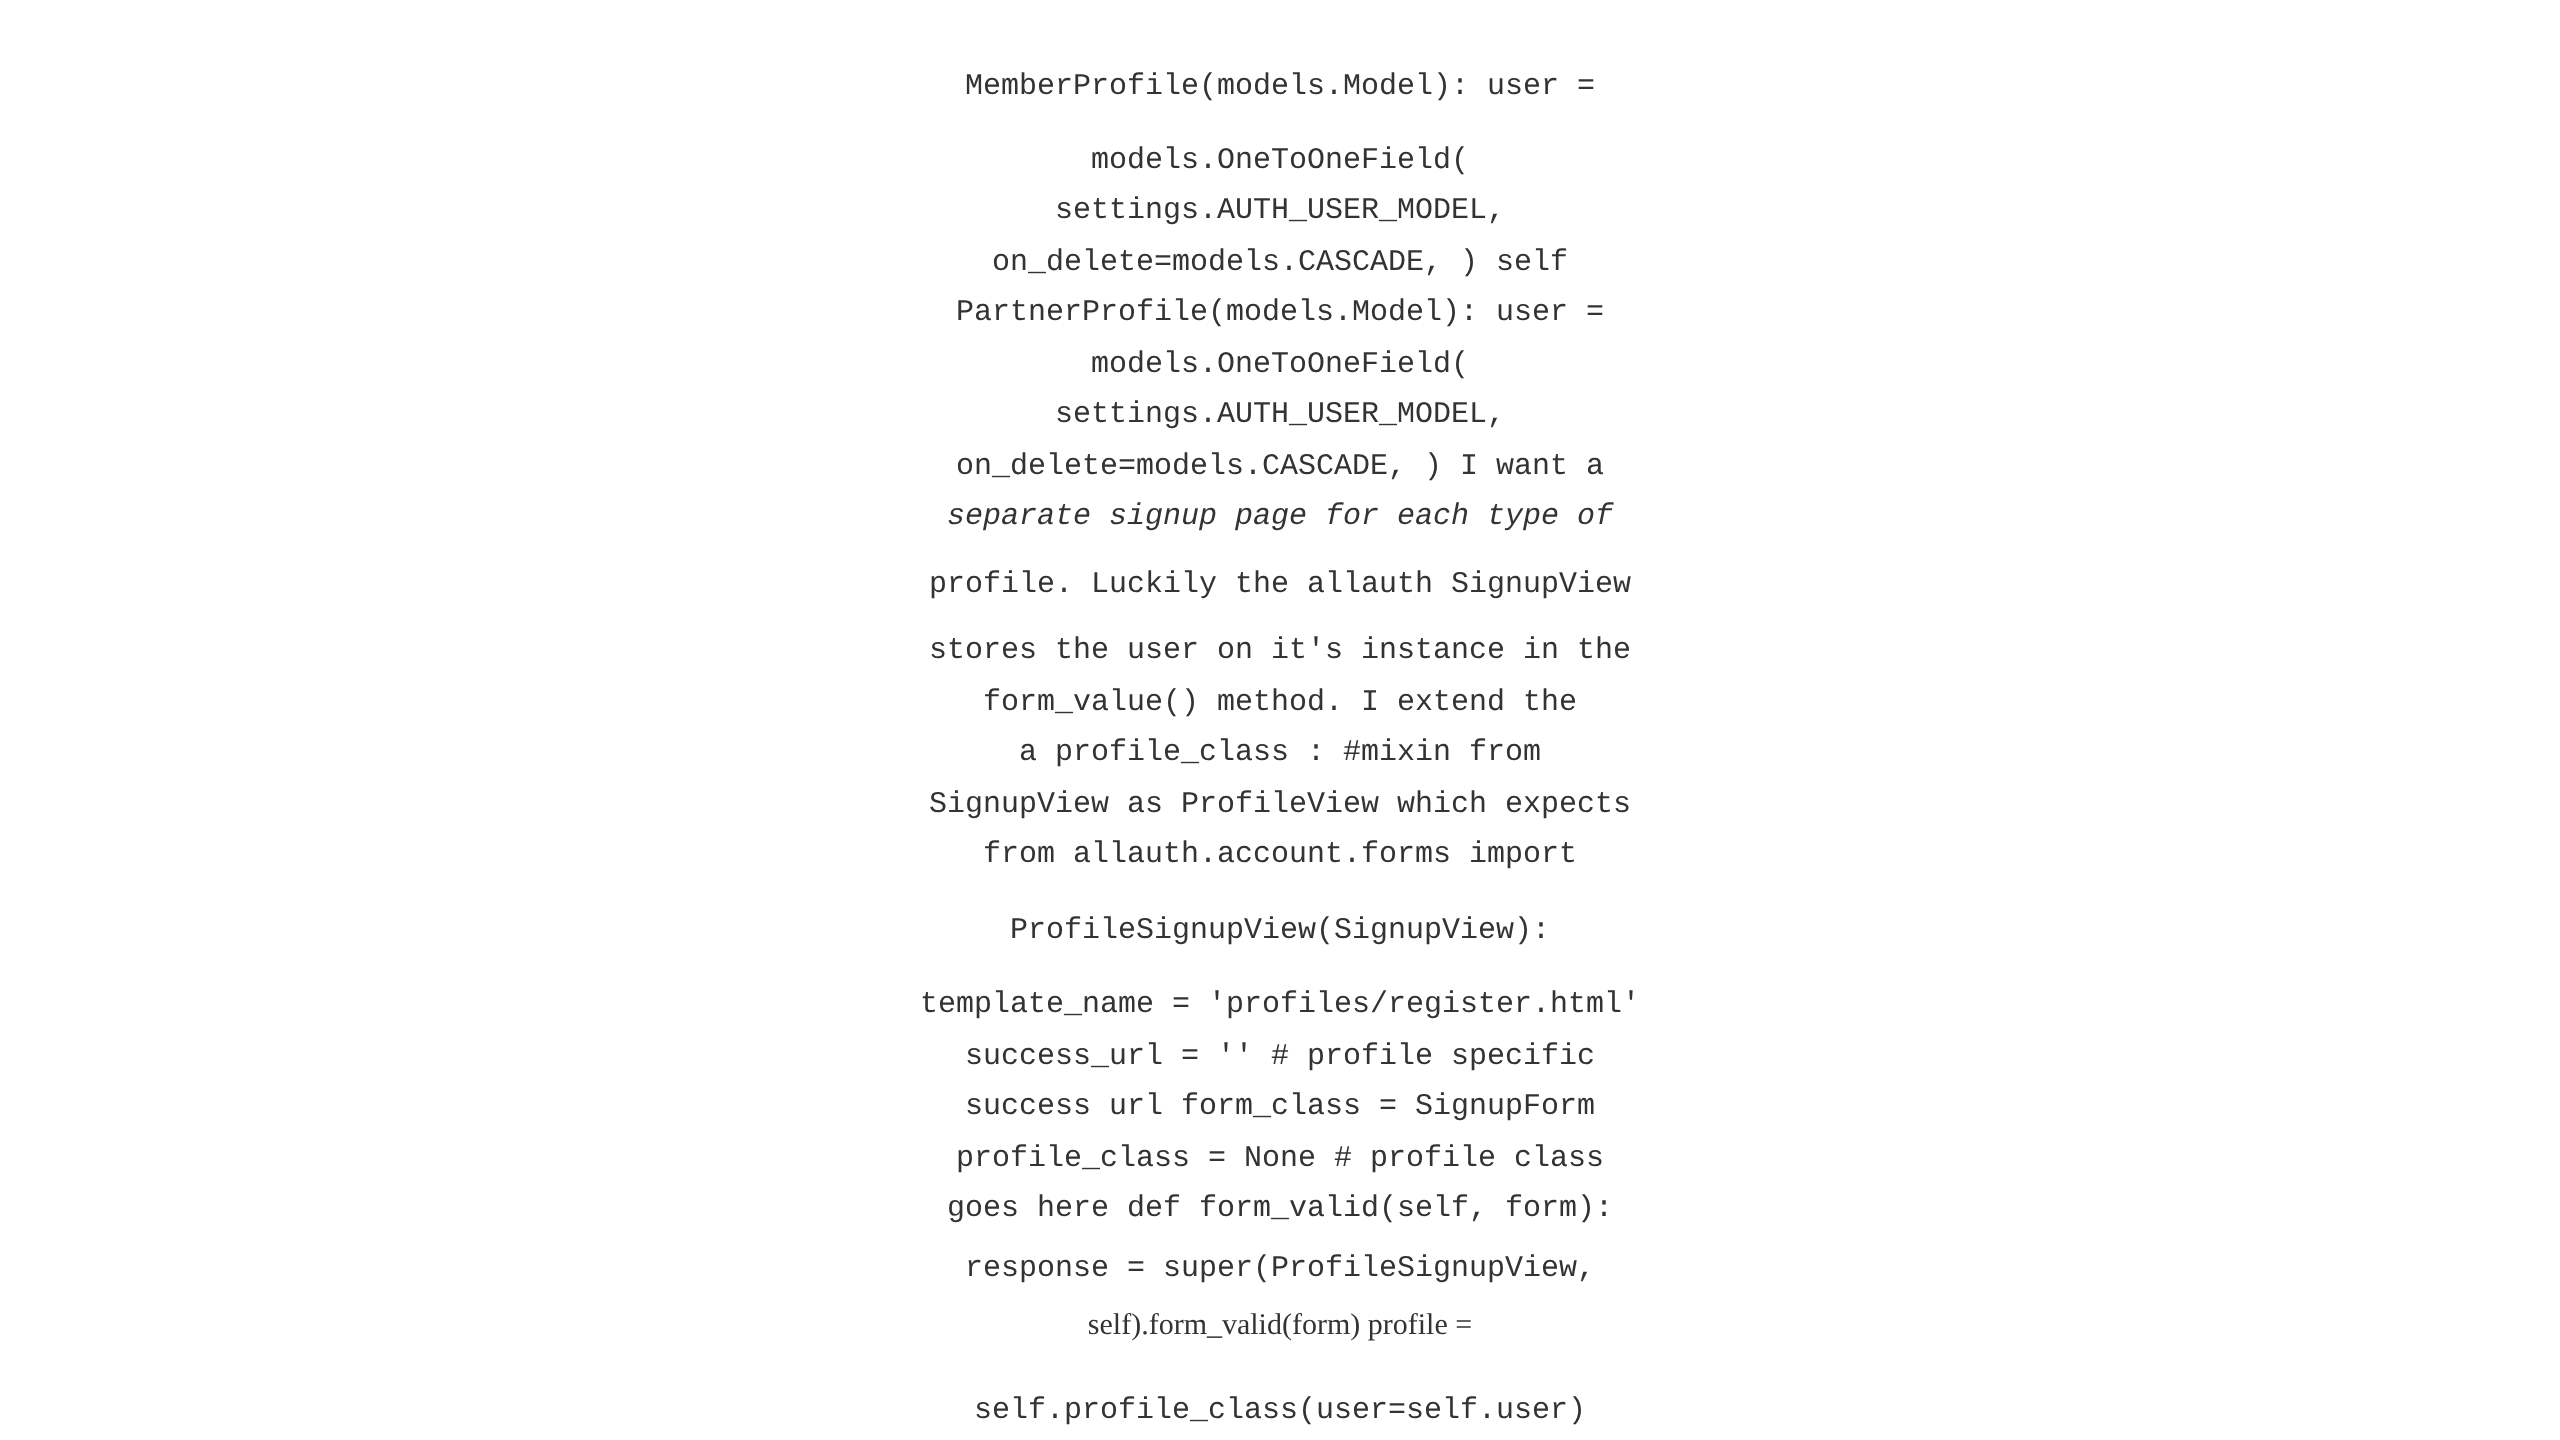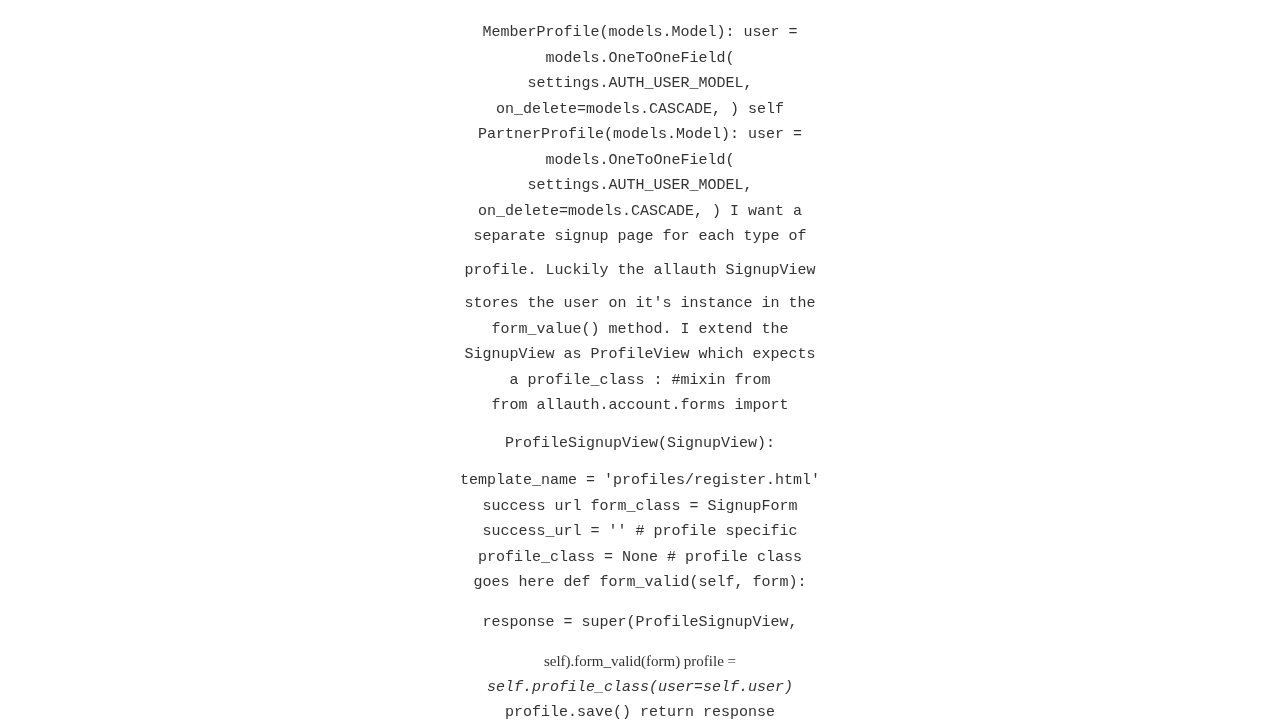--- a/index.html
+++ b/index.html
@@ -28,41 +28,41 @@
       padding: 20px 40px;
       text-align: center;
     }
   </style>
 </head>
 <body>
 
 <div class="content-area">
   <div id="text-container">
       <div style="font-family: &quot;Courier New&quot;, Courier, monospace; font-size: 15px; line-height: 1.7; text-align: center; color: rgb(51, 51, 51);">
-        <p style="margin: 0px; padding: 0px;">MemberProfile(models.Model):   user =</p>
+        <p style="margin: 11px; padding: 0px;">MemberProfile(models.Model):   user =</p>
         <p style="margin: 0px; padding: 0px;">models.OneToOneField(</p>
         <p style="margin: 0px; padding: 0px;">settings.AUTH_USER_MODEL,</p>
         <p style="margin: 0px; padding: 0px;">on_delete=models.CASCADE,  )   self</p>
         <p style="margin: 0px; padding: 0px;">PartnerProfile(models.Model):   user =</p>
         <p style="margin: 0px; padding: 0px;">models.OneToOneField(</p>
         <p style="margin: 0px; padding: 0px;">settings.AUTH_USER_MODEL,</p>
         <p style="margin: 0px; padding: 0px;">on_delete=models.CASCADE,  )  I want a</p>
-        <p style="margin: 0px; padding: 0px;">separate signup page for each type of</p>
+        <p style="margin: 0px; padding: 0px; font-style: italic;">separate signup page for each type of</p>
         <p style="margin: 8px; padding: 0px;">profile. Luckily the allauth SignupView</p>
         <p style="margin: 0px; padding: 0px;">stores the user on it's instance in the</p>
         <p style="margin: 0px; padding: 0px;">form_value() method. I extend the</p>
+        <p style="margin: 0px; padding: 0px;">a profile_class : #mixin  from</p>
         <p style="margin: 0px; padding: 0px;">SignupView as ProfileView which expects</p>
-        <p style="margin: 0px; padding: 0px;">a profile_class : #mixin  from</p>
         <p style="margin: 0px; padding: 0px;">from allauth.account.forms import</p>
         <p style="margin: 12px; padding: 0px;">ProfileSignupView(SignupView):</p>
         <p style="margin: 0px; padding: 0px;">template_name = 'profiles/register.html'</p>
+        <p style="margin: 0px; padding: 0px;">success_url = ''  # profile specific</p>
         <p style="margin: 0px; padding: 0px;">success url   form_class = SignupForm</p>
-        <p style="margin: 0px; padding: 0px;">success_url = ''  # profile specific</p>
         <p style="margin: 0px; padding: 0px;">profile_class = None  # profile class</p>
         <p style="margin: 0px; padding: 0px;">goes here    def form_valid(self, form):</p>
-        <p style="margin: 14px; padding: 0px;">response = super(ProfileSignupView,</p>
+        <p style="margin: 4px; padding: 0px;">response = super(ProfileSignupView,</p>
         <p style="margin: 0px; padding: 0px; font-family: Liberation Serif, serif;">self).form_valid(form)     profile =</p>
-        <p style="margin: 0px; padding: 0px; font-style: italic;">self.profile_class(user=self.user)</p>
+        <p style="margin: 16px; padding: 0px;">self.profile_class(user=self.user)</p>
         <p style="margin: 0px; padding: 0px;">profile.save()      return response</p>
         <p style="margin: 0px; padding: 0px;">then my views look like this: #views</p>
       </div>
     </div>
 </div>
 
 </body></html>

